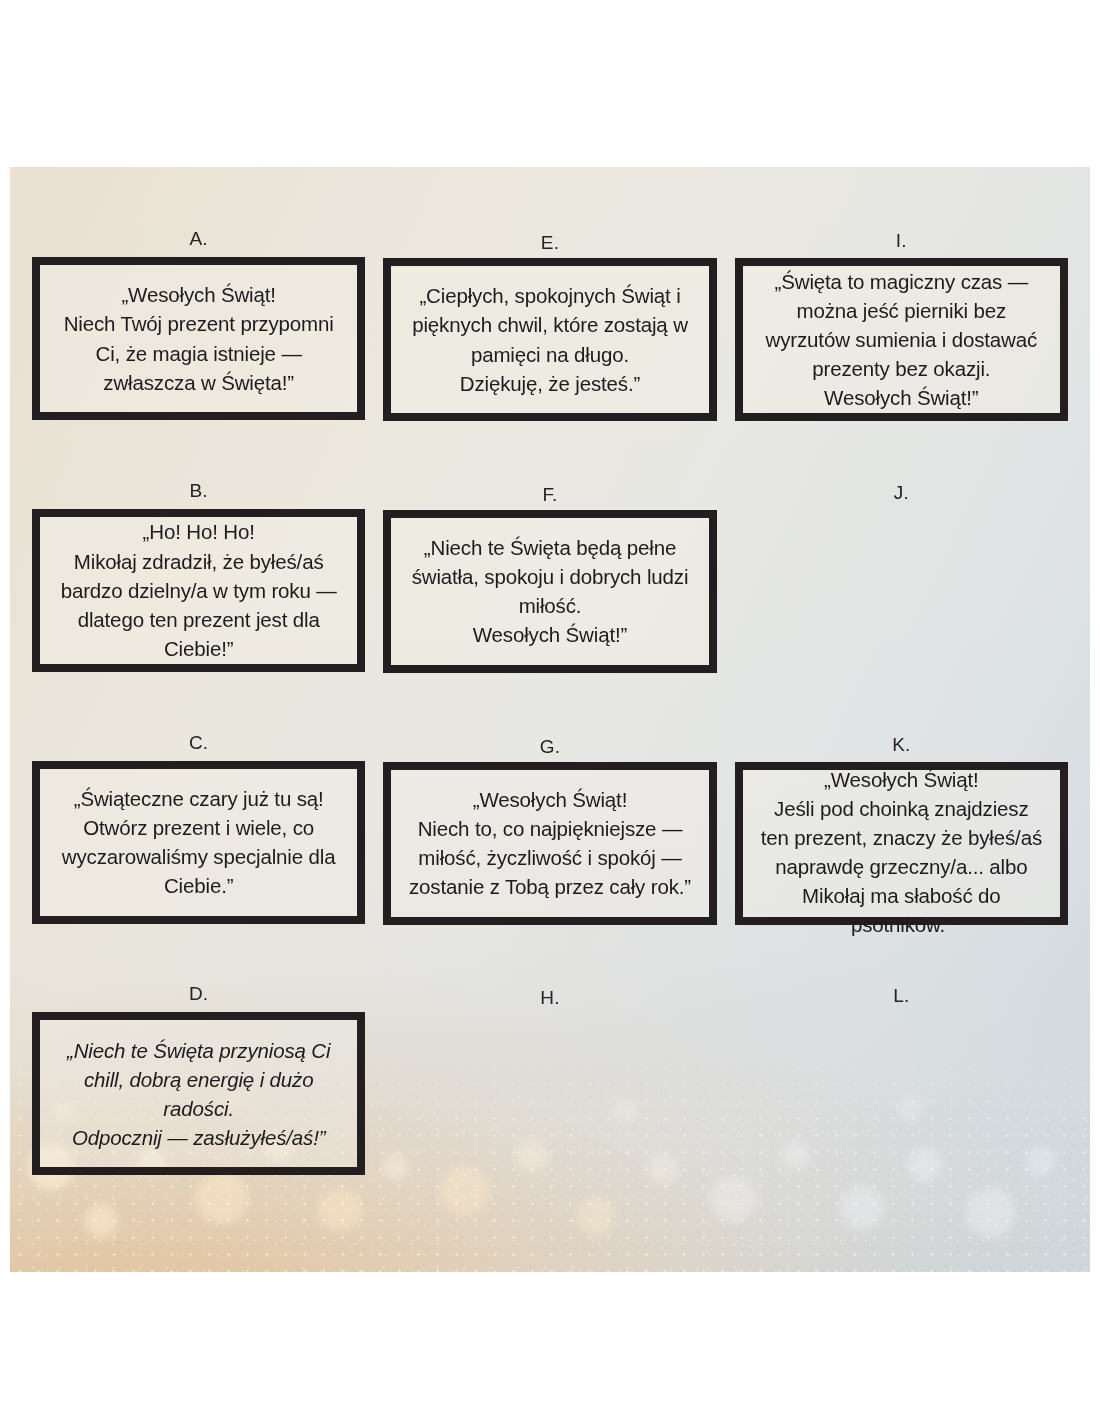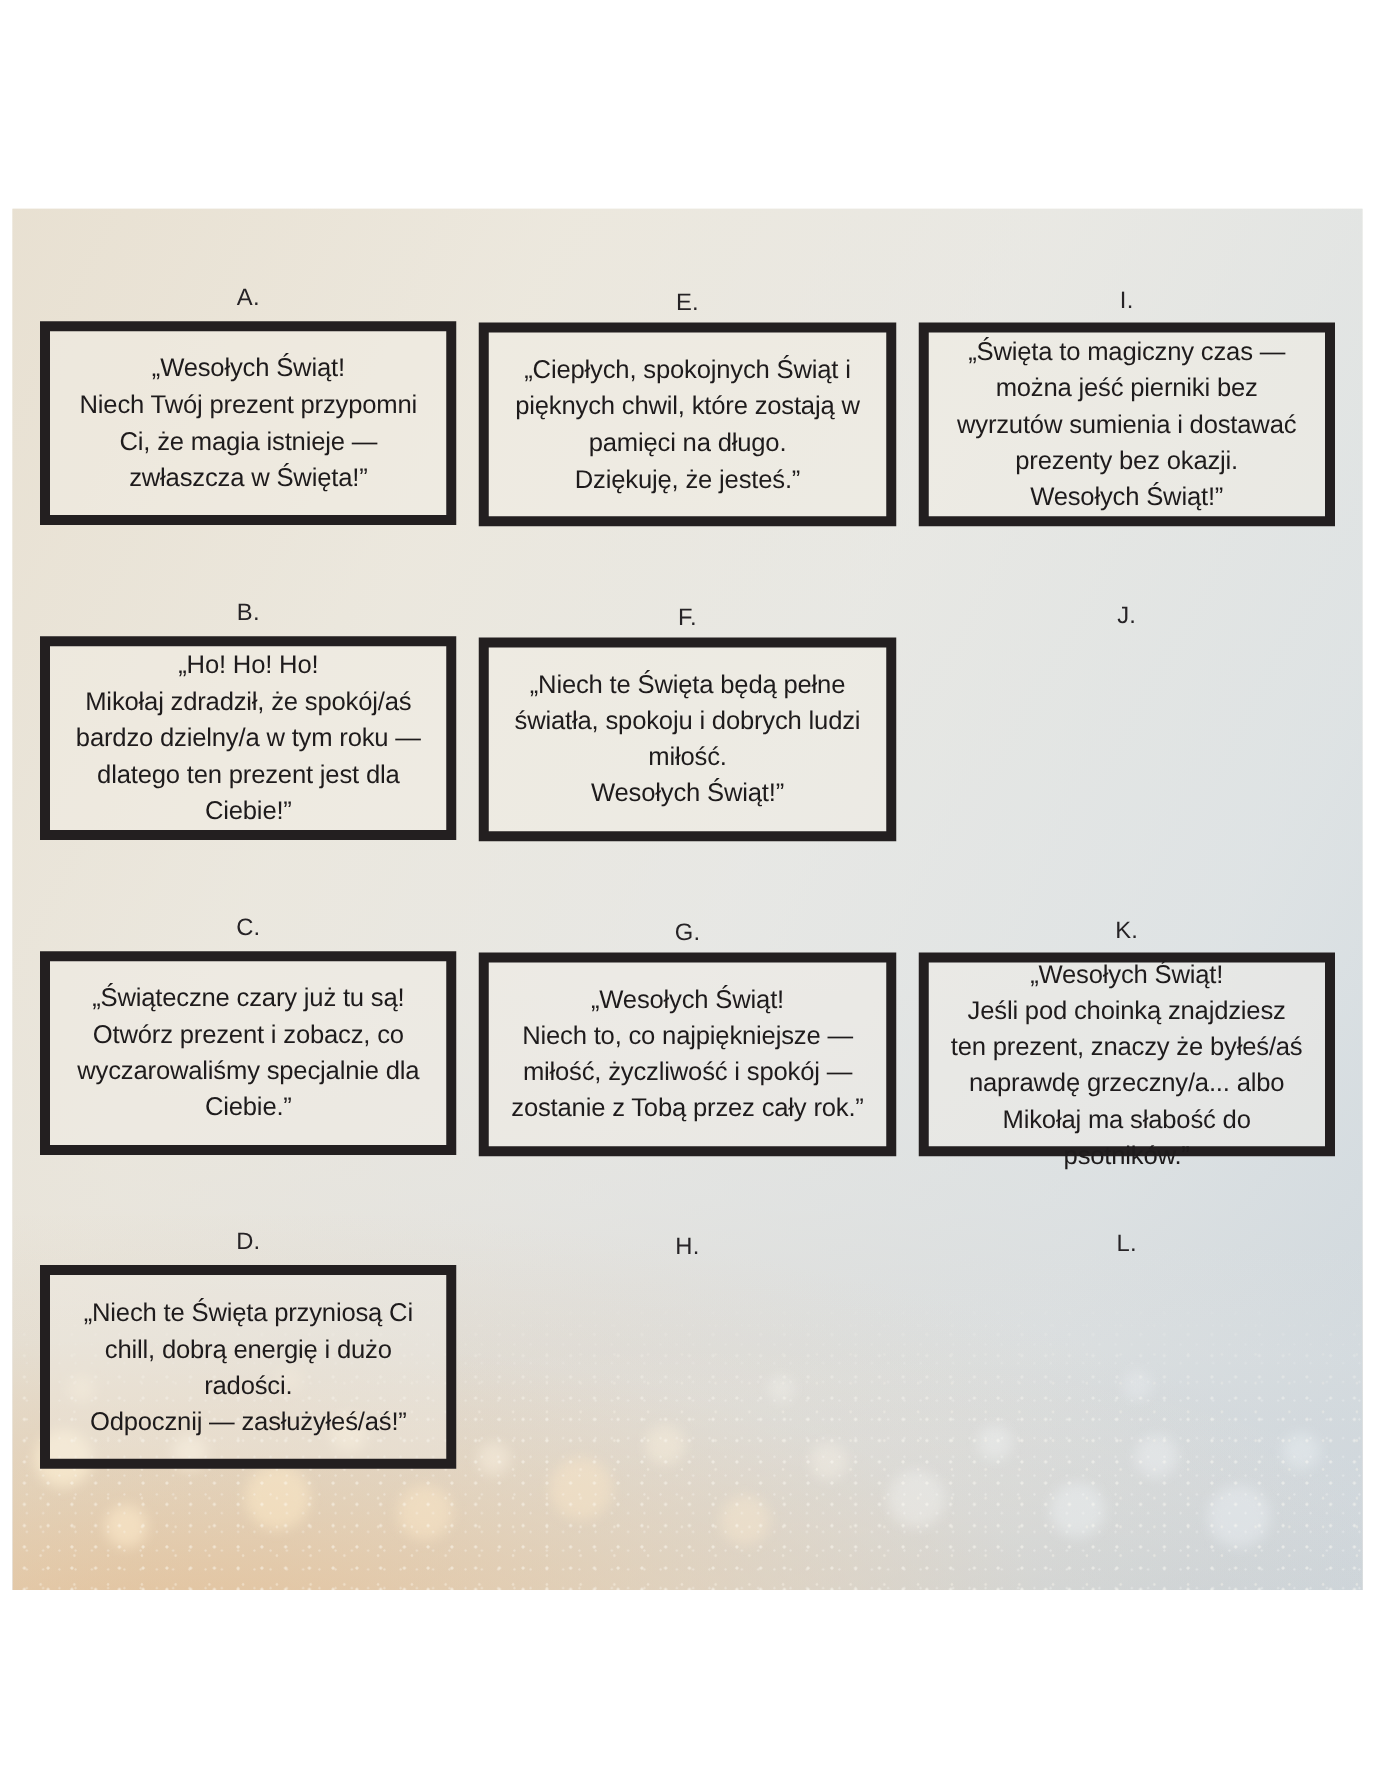--- a/index.html
+++ b/index.html
@@ -143,21 +143,21 @@
     border: 8px solid #231f20;
     background: rgba(240,237,228,0.55);
     box-sizing: border-box;
     height: 163px;
     display: flex;
     align-items: center;
     justify-content: center;
   }
   
   .cell.row-3 .card { background: rgba(241,238,231,0.45); }
-  .cell.row-4 .card { background: rgba(243,240,233,0.33); }
+  .cell.row-4 .card { background: rgba(243,240,233,0.33); font-style: italic; }
 
   .card-text {
     width: 104%;
     text-align: center;
     font-size: 20.5px;
     line-height: 1.42;
     color: #1e1b1c;
     white-space: pre-line;
     font-family: "Liberation Sans", sans-serif;
     letter-spacing: -0.15px;
@@ -230,21 +230,21 @@
 wyrzutów sumienia i dostawać
 prezenty bez okazji.
 Wesołych Świąt!”</div>
         </div>
       </div>
 
       <div class="cell row-2 col-1">
         <div class="cell-letter">B.</div>
         <div class="card overflow-x">
           <div class="card-text">„Ho! Ho! Ho!
-Mikołaj zdradził, że spokój/aś
+Mikołaj zdradził, że byłeś/aś
 bardzo dzielny/a w tym roku —
 dlatego ten prezent jest dla
 Ciebie!”</div>
         </div>
       </div>
 
       <div class="cell row-2 col-2">
         <div class="cell-letter">F.</div>
         <div class="card overflow-x">
           <div class="card-text">„Niech te Święta będą pełne
@@ -255,21 +255,21 @@
       </div>
 
       <div class="cell row-2 col-3">
         <div class="cell-letter">J.</div>
       </div>
 
       <div class="cell row-3 col-1">
         <div class="cell-letter">C.</div>
         <div class="card overflow-x">
           <div class="card-text">„Świąteczne czary już tu są!
-Otwórz prezent i zobacz, co
+Otwórz prezent i wiele, co
 wyczarowaliśmy specjalnie dla
 Ciebie.”</div>
         </div>
       </div>
 
       <div class="cell row-3 col-2">
         <div class="cell-letter">G.</div>
         <div class="card overflow-x">
           <div class="card-text">„Wesołych Świąt!
 Niech to, co najpiękniejsze —

